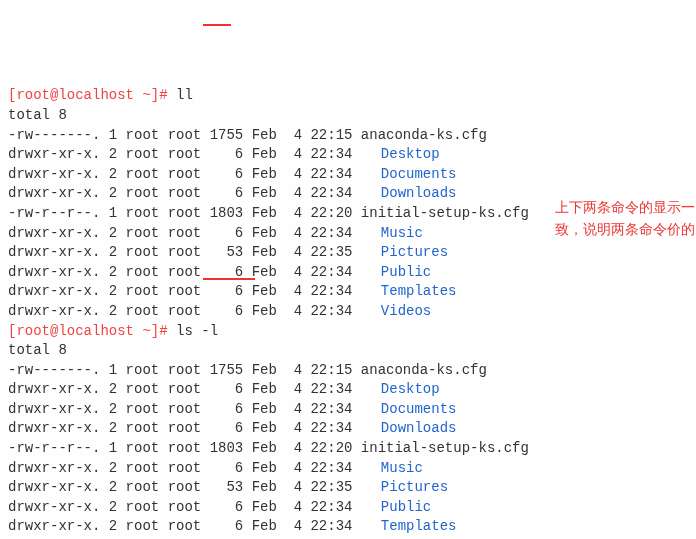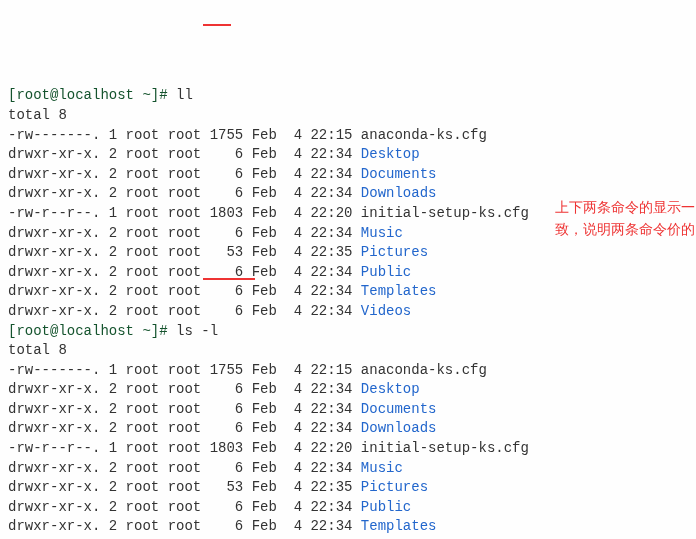--- a/index.html
+++ b/index.html
@@ -6,22 +6,22 @@
       font-family: "Courier New", monospace;
       font-size: 14px;
       background: #fefefe;
       margin: 0;
       padding: 8px;
       line-height: 1.4;
       white-space: pre;
       color: #333;
       position: relative;
     }
-    .prompt { color: #14532d; }
-    .dir { color: #2266cc; }
+    .prompt { color: #ef4444; }
+    .dir { color: #2266cc; margin-left: 20px; }
     .annotation {
       position: absolute;
       color: #ee3333;
       font-family: sans-serif;
       font-size: 14px;
       line-height: 1.6;
       white-space: normal;
       width: 150px;
     }
     .underline {

